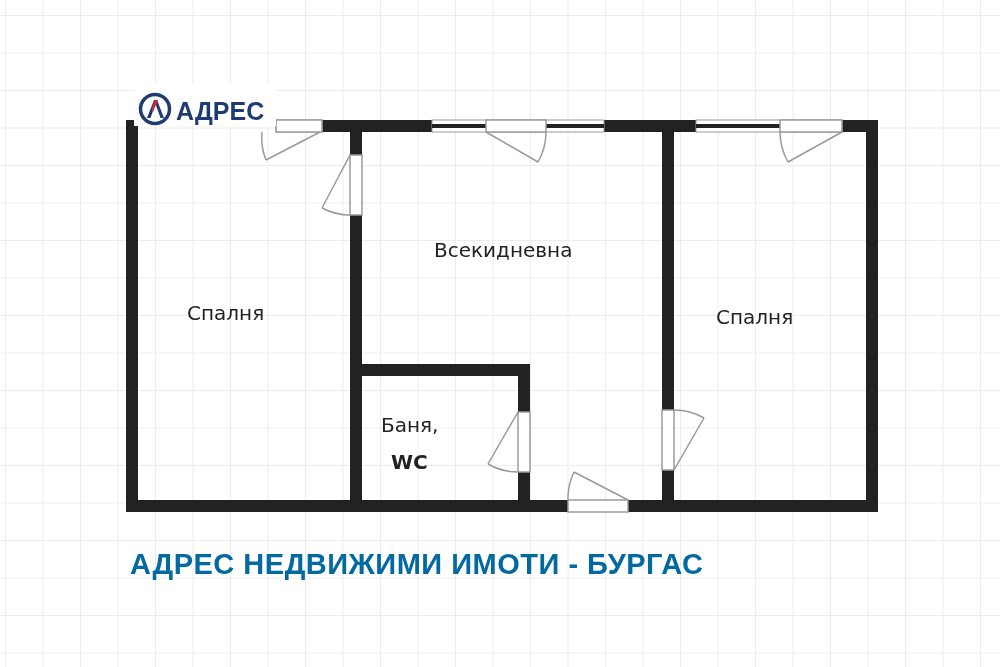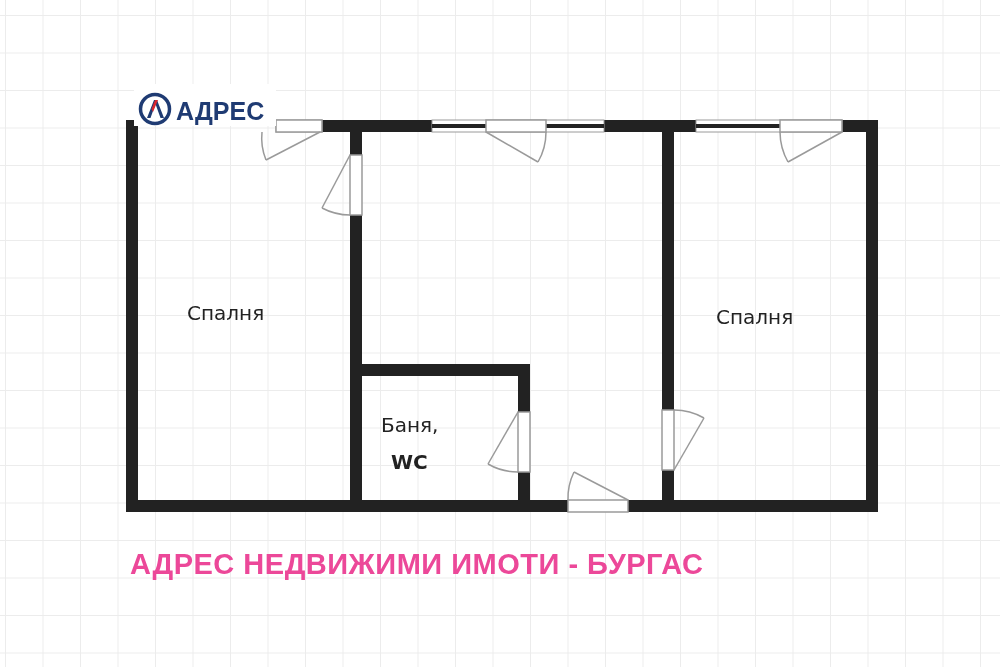--- a/index.html
+++ b/index.html
@@ -23,21 +23,21 @@
     font-size: 25px; color: #1f3b73; margin-left: 4px; letter-spacing: 0px;
   }
   .plan { position: absolute; left: 0; top: 0; }
   .room-label {
     position: absolute; font-family: "DejaVu Sans", sans-serif;
     font-size: 20px; color: #222222; line-height: 40px; white-space: nowrap;
   }
   .footer-title {
     position: absolute; left: 130px; top: 548px;
     font-family: "Liberation Sans", sans-serif; font-weight: bold;
-    font-size: 29px; color: #ec4899; letter-spacing: 0.5px; white-space: nowrap;
+    font-size: 29px; color: #0369a1; letter-spacing: 0.5px; white-space: nowrap;
   }
 </style>
 </head>
 <body>
 
 <svg class="plan" width="1000" height="667" viewBox="0 0 1000 667">
 
   <g fill="#222222">
 
     <rect x="126" y="120" width="12" height="392"></rect>
@@ -111,20 +111,21 @@
     <path d="M 9 26 L 16 8 L 19 8 L 26 26 L 22.5 26 L 17.5 12 L 12.5 26 Z" fill="#1f3b73"></path>
     <path d="M 17 8 L 20 8 L 15 20 L 13.5 17 Z" fill="#d8262e"></path>
   </svg>
   <span class="logo-text">АДРЕС</span>
 </div>
 
 <div class="room-label" style="left:187px; top:293px;">
   <span>Спалня</span>
 </div>
 <div class="room-label" style="left:434px; top:230px;">
+  <div>Всекидневна</div>
 </div>
 <div class="room-label" style="left:716px; top:297px;">
   <span>Спалня</span>
 </div>
 <div class="room-label" style="left:381px; top:407px; line-height:37px;">
   <div>Баня,</div>
   <div style="padding-left:10px;font-weight:bold;">WC</div>
 </div>
 
 <div class="footer-title">АДРЕС НЕДВИЖИМИ ИМОТИ - БУРГАС</div>

